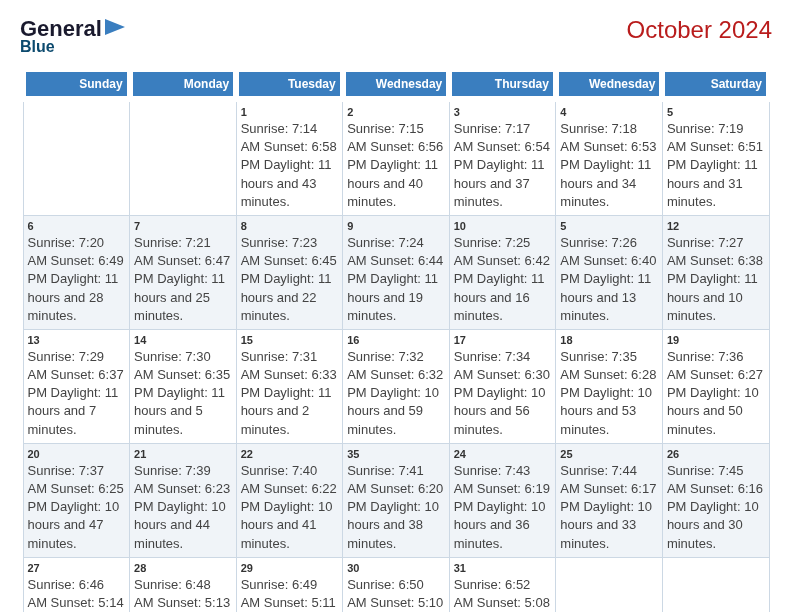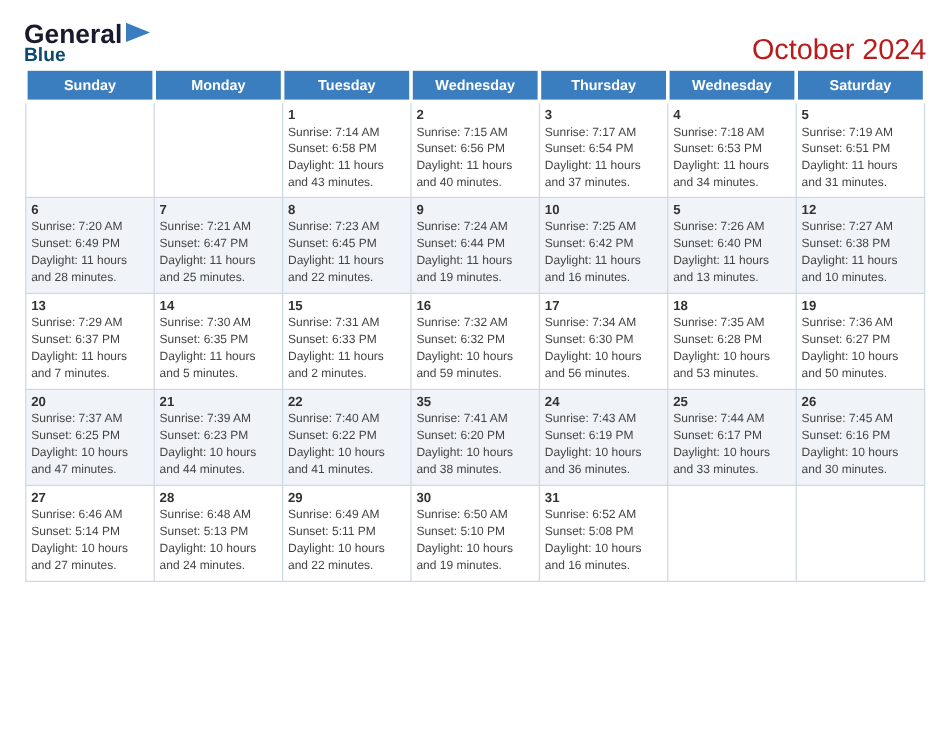--- a/index.html
+++ b/index.html
@@ -10,21 +10,22 @@
       height: 612px;
       overflow: hidden;
     }
     .page {
       width: 792px;
       padding: 16px 20px 10px 20px;
     }
     .header {
       display: flex;
       justify-content: space-between;
-      align-items: flex-end;
+      align-items: flex-start;
+      margin-bottom: 10px;
     }
     .logo {
       display: flex;
       flex-direction: column;
       align-items: flex-start;
     }
     .title-block {
       text-align: right;
     }
     .main-title {
@@ -42,22 +43,22 @@
       table-layout: fixed;
     }
     thead tr {
       background-color: #3a7ebf;
     }
     thead th {
       color: #fff;
       font-size: 12px;
       font-weight: bold;
       padding: 5px 4px;
-      text-align: center;
-      border: 3px solid #ffffff;
+      text-align: right;
+      border: 6px solid #ffffff;
     }
     tbody tr {
       vertical-align: top;
     }
     tbody tr:nth-child(odd) {
       background-color: #fff;
     }
     tbody tr:nth-child(even) {
       background-color: #f0f4f8;
     }
@@ -69,21 +70,21 @@
       height: 80px;
     }
     .day-num {
       font-size: 11px;
       font-weight: bold;
       color: #333;
       display: block;
       margin-bottom: 2px;
     }
     .day-info {
-      font-size: 10px;
+      font-size: 13px;
       line-height: 1.4;
       color: #444;
     }
   </style>
 </head>
 <body>
 
 <div class="page">
   <div class="header">
     <div class="logo">

